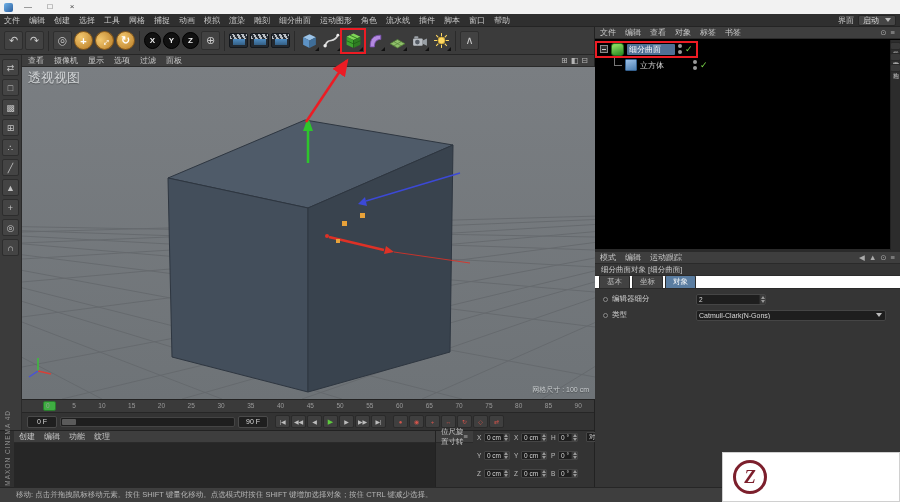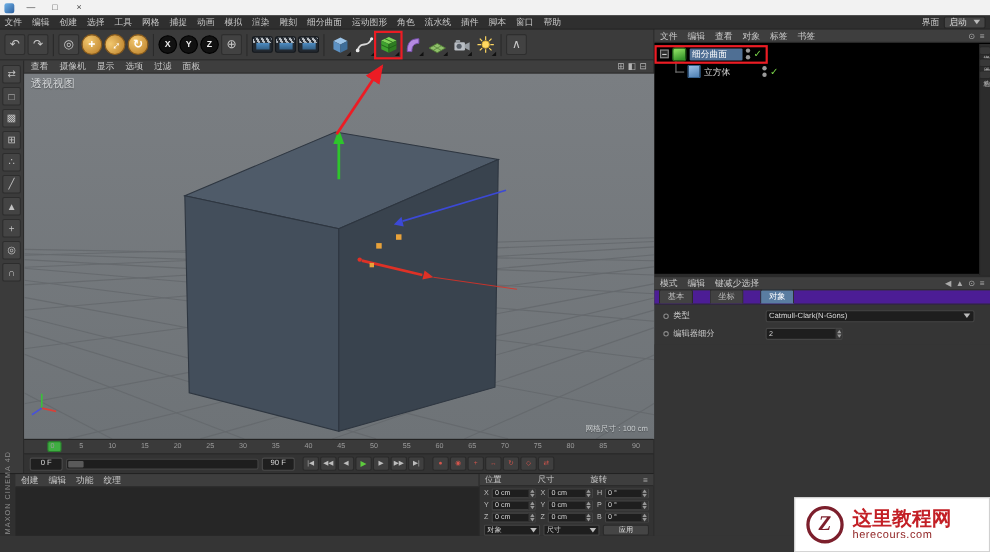--- a/index.html
+++ b/index.html
@@ -44,21 +44,21 @@
   
   .mid-row{display:flex;height:375px;}
   .tool-strip{width:22px;background:#3b3b3b;border-right:1px solid #2a2a2a;display:flex;flex-direction:column;align-items:center;gap:3px;padding-top:4px;}
   .lt-icon{width:17px;height:17px;background:#444;border:1px solid #2d2d2d;border-radius:2px;color:#c2c2c2;font-size:9px;display:flex;align-items:center;justify-content:center;flex:none;}
   .vp-col{flex:1;display:flex;flex-direction:column;min-width:0;}
   .vp-menubar{height:12px;background:#3e3e3e;display:flex;align-items:center;padding:0 6px;border-bottom:1px solid #2a2a2a;}
   .vp-menubar .menu-items{gap:10px;}
   .vp-win-icons{display:flex;gap:3px;}
   .vp-win-icon{font-size:8px;color:#b5b5b5;line-height:10px;}
   .vp-canvas{position:relative;width:573px;height:332px;background:#74787c;overflow:hidden;}
-  .vp-label{position:absolute;top:2px;left:6px;font-size:10px;color:#d3d6d8;text-shadow:0 1px 1px #00000055;}
+  .vp-label{position:absolute;top:2px;left:6px;font-size:13px;color:#d3d6d8;text-shadow:0 1px 1px #00000055;}
   .vp-grid-label{position:absolute;bottom:4px;right:6px;font-size:7px;color:#caced0;text-shadow:0 1px 1px #00000055;}
 
   
   .ruler{position:relative;height:13px;background:#3a3a3a;border-top:1px solid #232323;}
   .ticks{position:absolute;left:24px;right:12px;top:2px;display:flex;justify-content:space-between;}
   .tick{font-size:6.5px;color:#9a9a9a;}
   .playhead{position:absolute;left:21px;top:1px;width:13px;height:10px;background:#3fae42;border:1px solid #2a7c2d;border-radius:2px;}
   .transport{height:18px;background:#333;display:flex;align-items:center;gap:3px;padding:0 5px;border-top:1px solid #262626;}
   .frame-field{min-width:30px;height:12px;background:#1f1f1f;border:1px solid #4a4a4a;border-radius:2px;color:#d8d8d8;font-size:7px;display:flex;align-items:center;justify-content:center;padding:0 2px;}
   .pslider{flex:1;max-width:175px;height:10px;background:#1e1e1e;border:1px solid #444;border-radius:2px;position:relative;}
@@ -70,21 +70,21 @@
   .tr-btn.gray{color:#bdbdbd;}
 
   
   .bottom-row{display:flex;height:57px;background:#303030;border-top:1px solid #222;}
   .maxon-strip{width:14px;display:flex;align-items:flex-end;justify-content:center;padding-bottom:1px;}
   .maxon-text{writing-mode:vertical-rl;transform:rotate(180deg);font-size:6.5px;color:#8f8f8f;letter-spacing:1px;white-space:nowrap;}
   .panel-menubar{height:12px;background:#3e3e3e;display:flex;align-items:center;padding:0 5px;border-bottom:1px solid #2a2a2a;}
   .panel-menubar .menu-items{gap:9px;}
   .mat-panel{flex:1;display:flex;flex-direction:column;border-right:1px solid #222;}
   .mat-area{flex:1;background:#262626;}
-  .coord-panel{width:158px;display:flex;flex-direction:column;background:#333;}
+  .coord-panel{width:158px;display:flex;flex-direction:row;background:#333;}
   .coord-head{justify-content:space-between;padding:0 5px;}
   .coord-title{font-size:7.5px;color:#c9c9c9;}
   .mini-icon{font-size:7.5px;color:#aaa;}
   .coord-grid{display:grid;grid-template-columns:1fr 1fr 1fr;gap:1px 4px;padding:1px 4px;}
   .coord-cell{display:flex;align-items:center;gap:2px;height:10px;}
   .axis-label{font-size:6.5px;color:#bbb;width:5px;flex:none;}
   .coord-field{flex:1;height:9px;background:#1e1e1e;border:1px solid #454545;border-radius:1px;display:flex;align-items:center;min-width:0;}
   .cf-val{flex:1;font-size:6.5px;color:#d8d8d8;padding:0 2px;white-space:nowrap;overflow:hidden;}
   .stepper{width:6px;height:100%;background:#3a3a3a;border-left:1px solid #2a2a2a;display:flex;flex-direction:column;align-items:center;justify-content:center;gap:1px;flex:none;}
   .stepper::before{content:"";width:0;height:0;border-left:2px solid transparent;border-right:2px solid transparent;border-bottom:3px solid #999;}
@@ -107,21 +107,21 @@
   .om-icon.cube{width:12px;height:12px;border-radius:1px;background:linear-gradient(160deg,#9cc1e8,#4d7fb2);border:1px solid #35618f;}
   .om-name{font-size:8px;color:#d8d8d8;width:50px;white-space:nowrap;overflow:hidden;}
   .om-name.selected{background:#4f6f94;color:#fff;border-radius:1px;padding:0 2px;width:48px;}
   .vis-dots{display:flex;flex-direction:column;gap:2px;flex:none;}
   .vis-dots .dot{width:4px;height:4px;border-radius:50%;background:#9a9a9a;}
   .om-check{font-size:9px;color:#7cd94a;font-weight:bold;}
   .right-tabs{position:absolute;right:0;top:13px;width:10px;height:210px;background:#2c2c2c;display:flex;flex-direction:column;gap:3px;padding-top:2px;align-items:center;z-index:5;border-left:1px solid #222;}
   .vtab{writing-mode:vertical-rl;font-size:6px;color:#a8a8a8;background:#383838;border:1px solid #262626;border-radius:2px;padding:3px 0;}
   .splitter{height:3px;background:#2a2a2a;}
   .am-title{height:12px;background:#353535;border-bottom:1px solid #2c2c2c;font-size:7.5px;color:#c8c8c8;display:flex;align-items:center;padding-left:6px;}
-  .am-tabs{height:13px;background:#4c1d95;display:flex;align-items:flex-end;gap:15px;padding:0 4px;border-bottom:1px solid #2a2a2a;}
+  .am-tabs{height:13px;background:#ffffff;display:flex;align-items:flex-end;gap:2px;padding:0 4px;border-bottom:1px solid #2a2a2a;}
   .am-tab{font-size:7.5px;color:#bbb;background:#424242;border:1px solid #2a2a2a;border-bottom:none;border-radius:2px 2px 0 0;padding:1px 7px;}
   .am-tab.active{background:#5a7da1;color:#fff;}
   .am-section{height:12px;background:#424242;font-size:7.5px;color:#ddd;display:flex;align-items:center;padding-left:14px;border-bottom:1px solid #2e2e2e;}
   .am-fields{padding:2px 0;}
   .am-field{height:16px;display:flex;align-items:center;padding:0 14px 0 8px;gap:4px;}
   .anim-dot{width:5px;height:5px;border-radius:50%;border:1px solid #8a8a8a;background:#2e2e2e;flex:none;}
   .am-label{width:80px;font-size:7.5px;color:#ccc;flex:none;white-space:nowrap;overflow:hidden;}
   .am-dd{flex:1;height:11px;background:#1e1e1e;border:1px solid #454545;border-radius:2px;display:flex;align-items:center;gap:2px;padding-right:3px;}
   .am-dd .cf-val{font-size:7px;}
   .am-num{width:70px;height:11px;background:#1e1e1e;border:1px solid #454545;border-radius:2px;display:flex;align-items:center;}
@@ -560,68 +560,68 @@
           <span class="vtab">内容浏览器</span>
           <span class="vtab">构造</span>
         </div>
 
       <div class="splitter"></div>
 
       <div class="panel-menubar">
         <span class="menu-items">
             <span class="menu-item">模式</span>
             <span class="menu-item">编辑</span>
-            <span class="menu-item">键减少选择</span>
+            <span class="menu-item">运动跟踪</span>
           </span>
         <span class="bar-icons">
             <span class="mini-icon">◀</span>
             <span class="mini-icon">▲</span>
             <span class="mini-icon">⊙</span>
             <span class="mini-icon">≡</span>
           </span>
       </div>
 
+      <div class="am-title">细分曲面对象 [细分曲面]</div>
 
       <div class="am-tabs">
         <span class="am-tab">基本</span>
         <span class="am-tab">坐标</span>
         <span class="am-tab active">对象</span>
       </div>
 
 
       <div class="am-fields">
+        <div class="am-field">
+          <span class="anim-dot"></span>
+          <span class="am-label">编辑器细分</span>
+          <span class="am-num">
+              <span class="cf-val">2</span>
+              <span class="stepper"></span>
+            </span>
+        </div>
         <div class="am-field">
           <span class="anim-dot"></span>
           <span class="am-label">类型</span>
           <span class="am-dd">
               <span class="cf-val">Catmull-Clark(N-Gons)</span>
               <span class="css-arrow"></span>
             </span>
         </div>
-        <div class="am-field">
-          <span class="anim-dot"></span>
-          <span class="am-label">编辑器细分</span>
-          <span class="am-num">
-              <span class="cf-val">2</span>
-              <span class="stepper"></span>
-            </span>
-        </div>
       </div>
 
       <div class="am-filler"></div>
     </div>
   </div>
 
+  <div class="statusbar">
+    <span>移动: 点击并拖拽鼠标移动元素。按住 SHIFT 键量化移动。点选模式时按住 SHIFT 键增加选择对象；按住 CTRL 键减少选择。</span>
+  </div>
 
   <div class="watermark">
     <span class="wm-logo">Z</span>
-    <span class="wm-text">
-      <span class="wm-name">这里教程网</span>
-      <span class="wm-url">herecours.com</span>
-    </span>
   </div>
 
   <div id="anno-toolbar" class="anno-rect" style="left: 340px; top: 27.5px; width: 26px; height: 26px;"></div>
   <div id="anno-om" class="anno-rect" style="left: 595px; top: 40.5px; width: 102.547px; height: 17px;"></div>
   <svg id="anno-svg" width="900" height="502">
     <defs>
       <marker id="arrh" markerWidth="9" markerHeight="8" refX="6" refY="3" orient="auto">
         <path d="M0,0 L7,3 L0,6 Z" fill="#ec1c24"></path>
       </marker>
     </defs>

